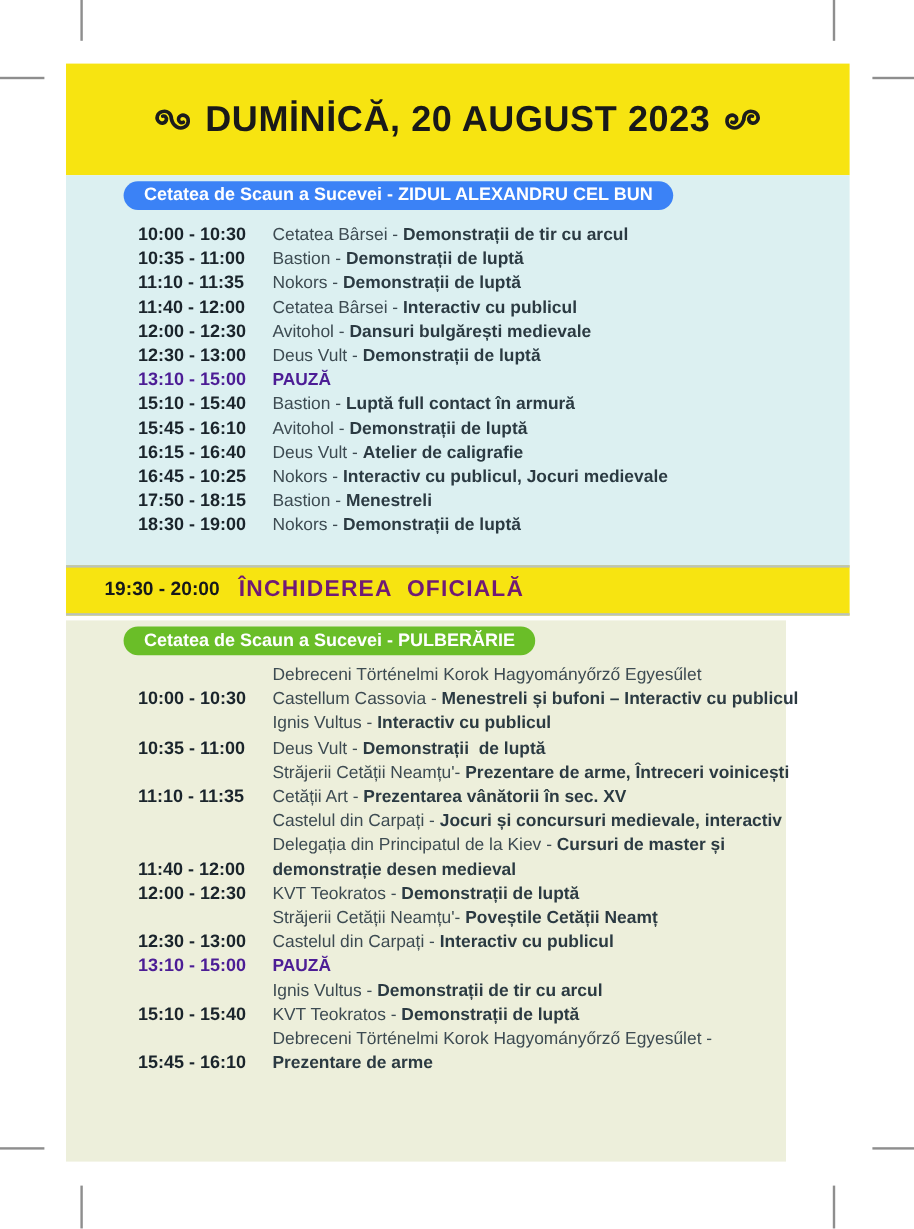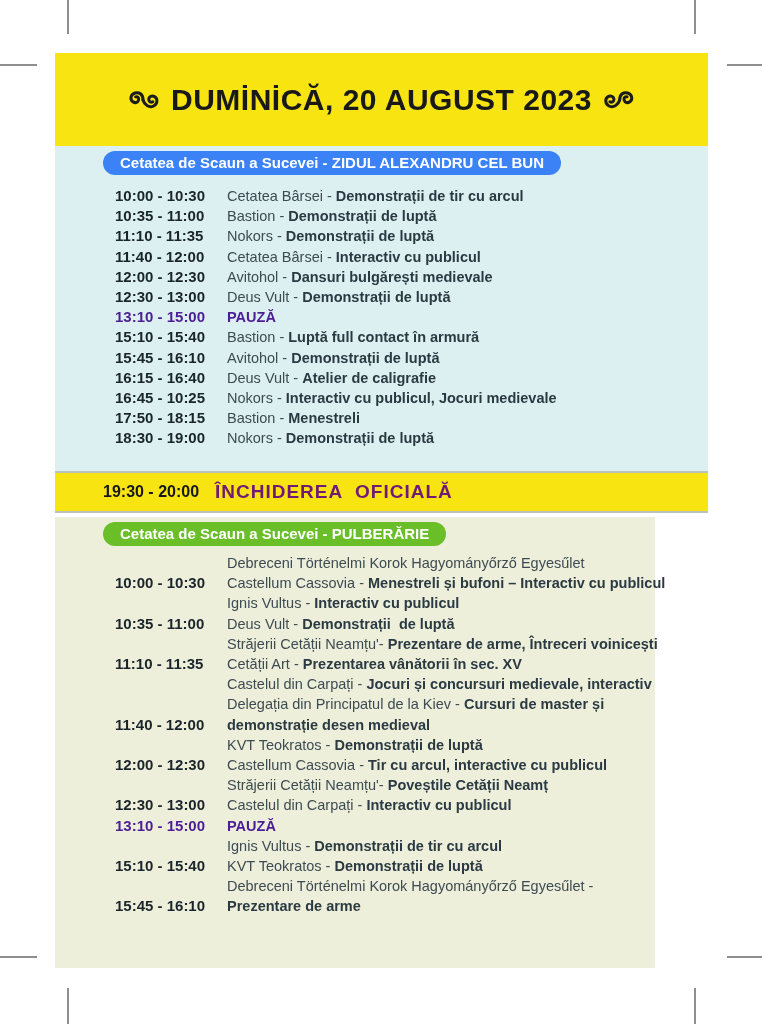--- a/index.html
+++ b/index.html
@@ -12,21 +12,21 @@
                  display:flex;align-items:center;justify-content:center;}
   .event-title{display:flex;align-items:center;gap:9px;font-size:30px;font-weight:bold;
                color:#191919;letter-spacing:.5px;white-space:pre;}
   .flourish{display:inline-block;line-height:0;}
   .flourish.right{transform:scaleX(-1);}
 
   
   .section-blue{position:absolute;left:55px;top:146px;width:653px;height:325px;background:#dcf0f1;}
   .band-yellow{position:absolute;left:55px;top:471px;width:653px;height:42px;background:#f7e411;
                border-top:2px solid #b9c2be;border-bottom:2px solid #b9c2be;box-sizing:border-box;
-               display:flex;align-items:center;padding-left:48px;}
+               display:flex;align-items:center;padding-left:32px;}
   .section-beige{position:absolute;left:55px;top:517px;width:600px;height:451px;background:#edefdb;}
 
   .pill{display:inline-block;margin:5px 0 0 48px;padding:3px 17px 4px 17px;border-radius:15px;
         font-size:15px;font-weight:bold;color:#ffffff;white-space:pre;}
   .pill.blue{background:#3b82f6;}
   .pill.green{background:#6abe28;}
 
   
   .rows{margin-top:11px;padding-left:48px;padding-right:4px;}
   .rows.lower{margin-top:7px;}
@@ -196,21 +196,20 @@
           <div class="entry">
             <div class="line"><span>Castelul din Carpați - </span><span class="b">Jocuri și concursuri medievale, interactiv</span></div>
             <div class="line"><span>Delegația din Principatul de la Kiev - </span><span class="b">Cursuri de master și</span></div>
             <div class="line"><span class="b">demonstrație desen medieval</span></div>
           </div>
         </div>
         <div class="row">
           <div class="time">12:00 - 12:30</div>
           <div class="entry">
             <div class="line"><span>KVT Teokratos - </span><span class="b">Demonstrații de luptă</span></div>
-            <div class="line"><span>Castellum Cassovia - </span><span class="b">Tir cu arcul, interactive cu publicul</span></div>
           </div>
         </div>
         <div class="row">
           <div class="time">12:30 - 13:00</div>
           <div class="entry">
             <div class="line"><span>Străjerii Cetății Neamțu'- </span><span class="b">Poveștile Cetății Neamț</span></div>
             <div class="line"><span>Castelul din Carpați - </span><span class="b">Interactiv cu publicul</span></div>
           </div>
         </div>
         <div class="row red">

